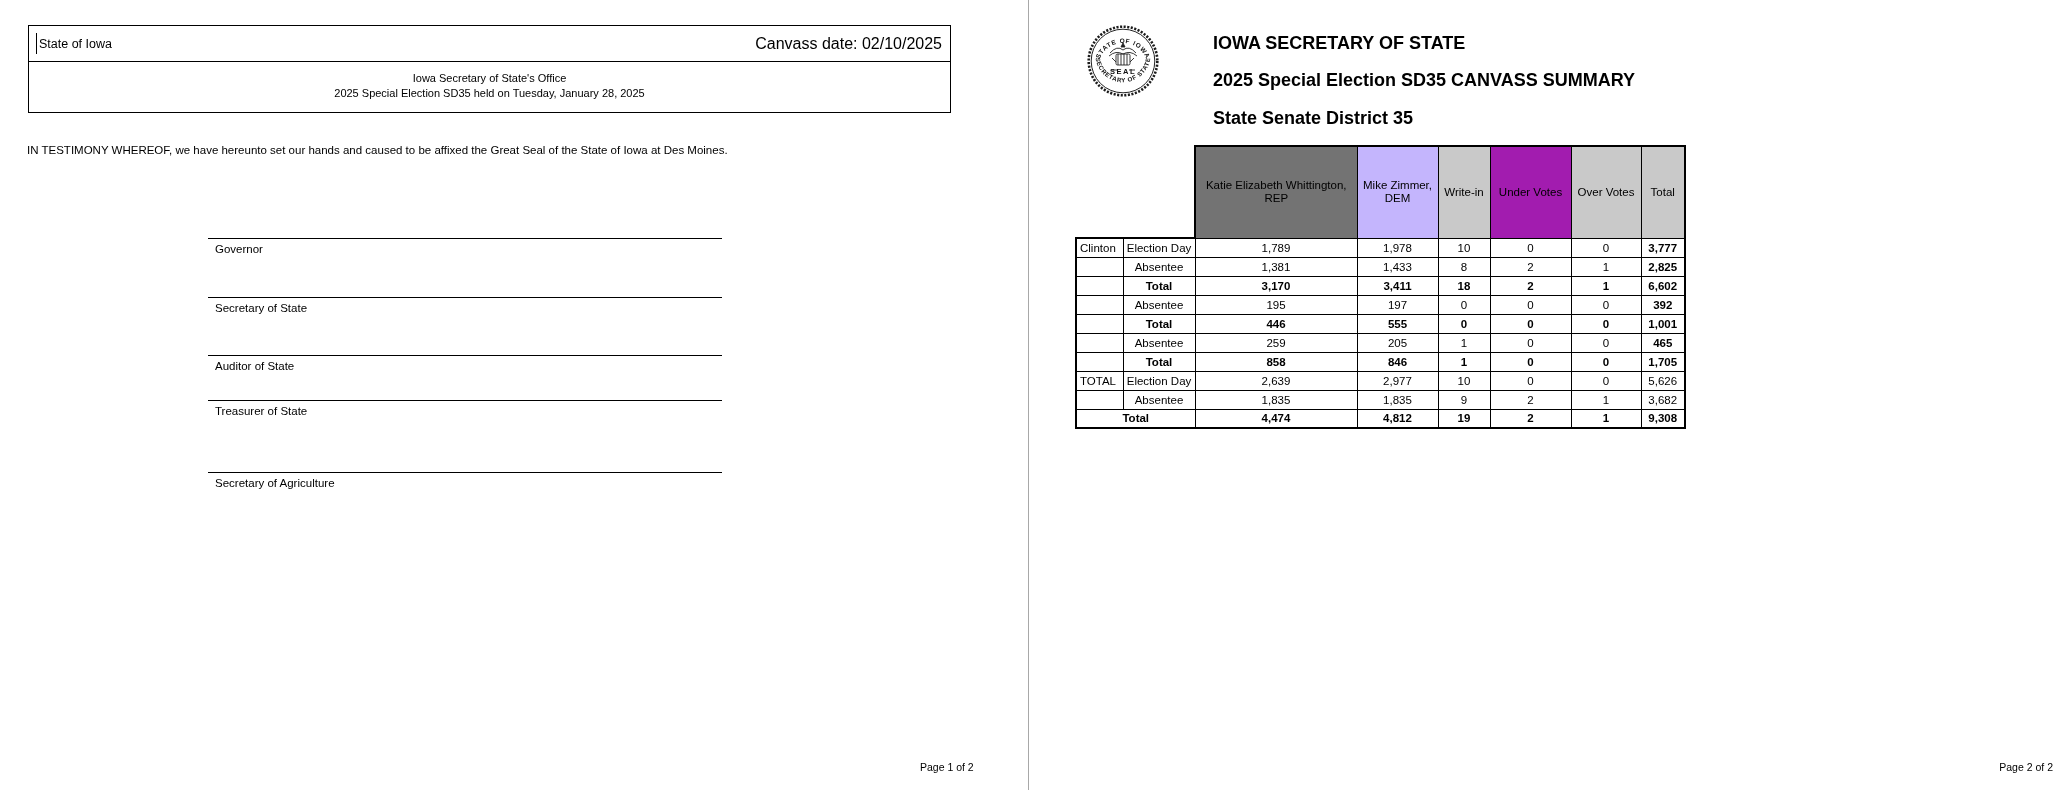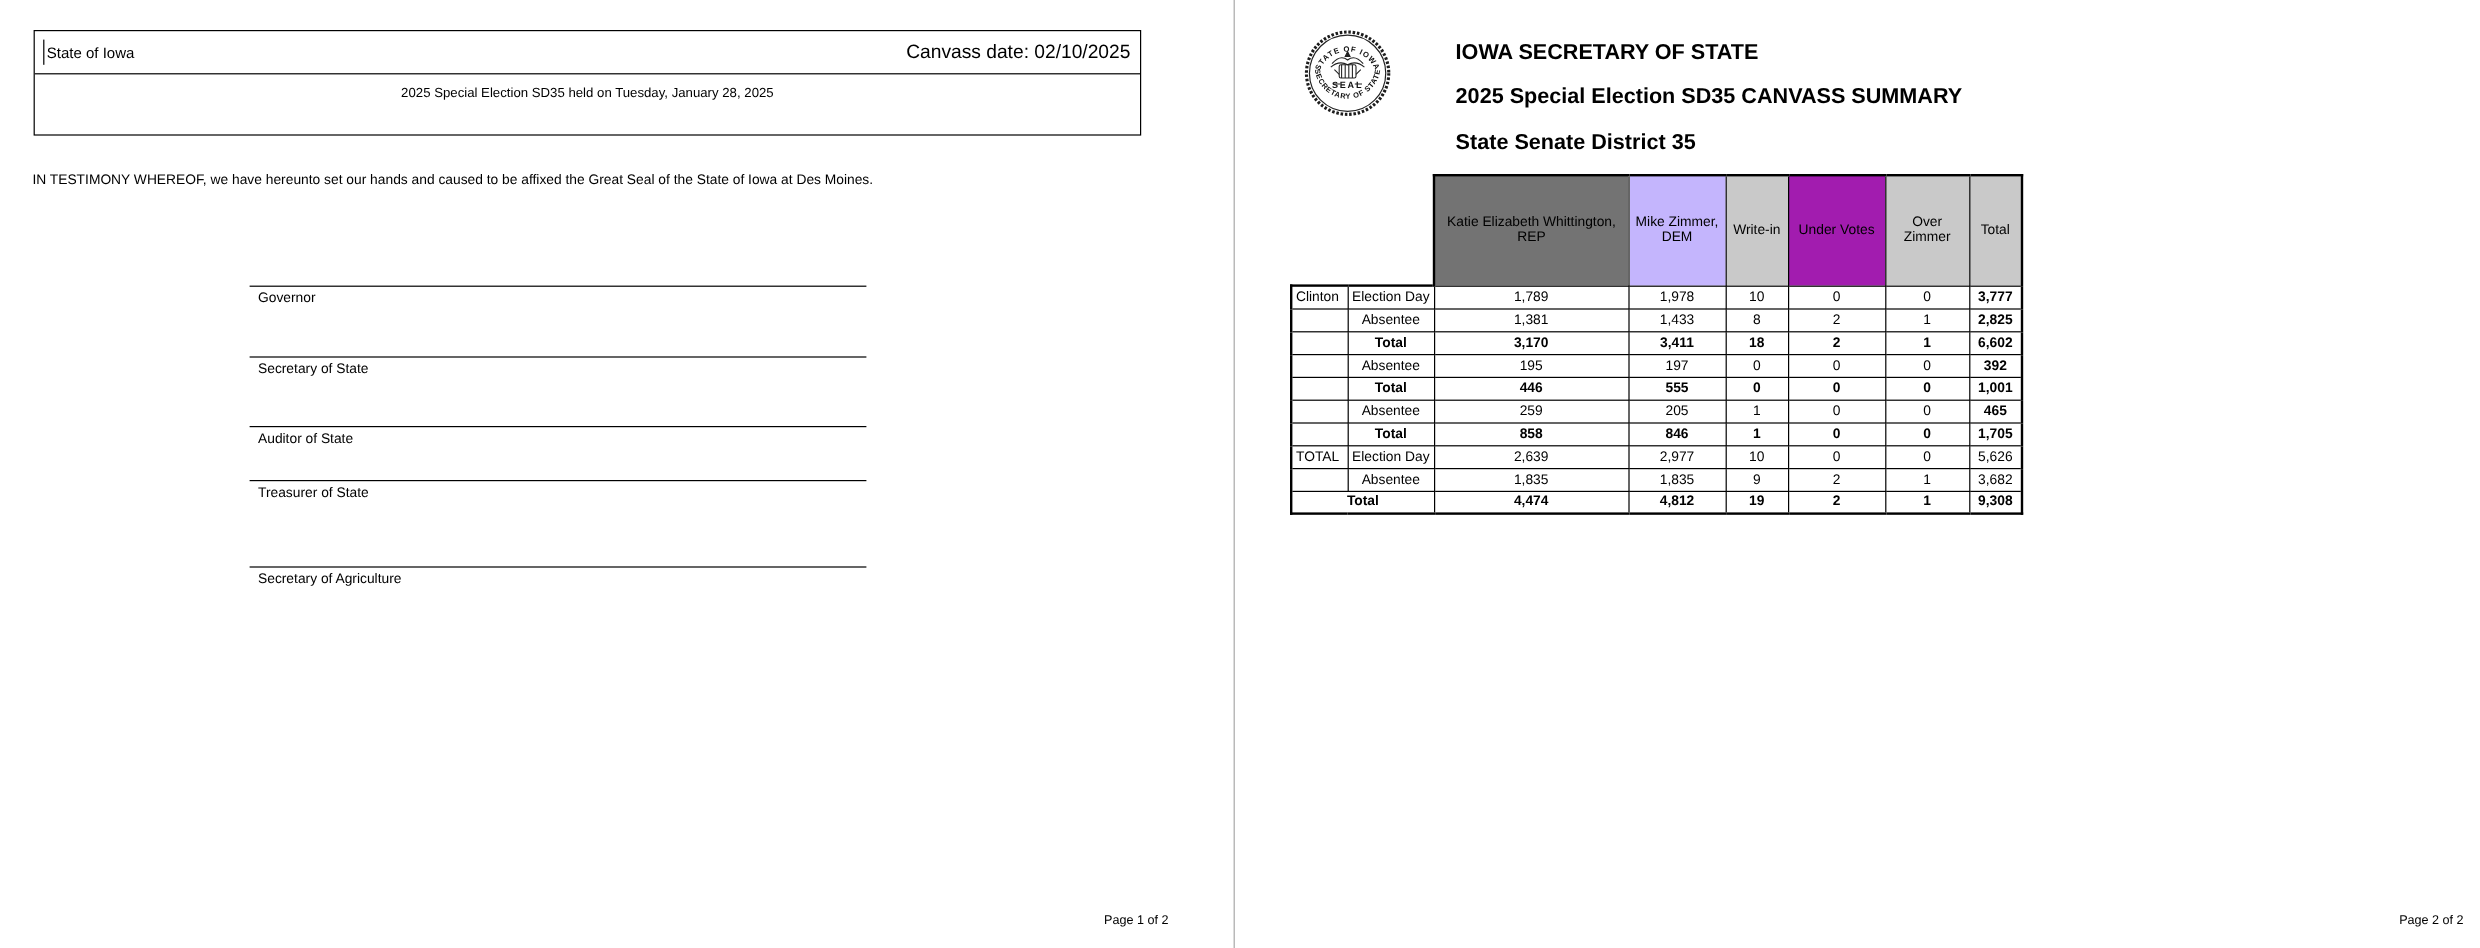--- a/index.html
+++ b/index.html
@@ -67,20 +67,21 @@
 
 <div id="page1">
 
   <div class="abs" id="header-box">
     <div id="header-row1">
       <span id="text-cursor"></span>
       <span id="hb-left">State of Iowa</span>
       <span id="hb-right">Canvass date: 02/10/2025</span>
     </div>
     <div id="header-row2">
+      <div>Iowa Secretary of State's Office</div>
       <div>2025 Special Election SD35 held on Tuesday, January 28, 2025</div>
     </div>
   </div>
 
   <div class="abs" id="testimony">IN TESTIMONY WHEREOF, we have hereunto set our hands and caused to be affixed the Great Seal of the State of Iowa at Des Moines.</div>
 
   <div class="abs page-footer" id="footer-1">Page 1 of 2</div>
 <div class="sig-block" style="top: 238px;">
       <div class="sig-line"></div>
       <div class="sig-label">Governor</div>
@@ -159,21 +160,21 @@
               <div>Mike Zimmer,</div>
               <div>DEM</div>
             </th>
             <th class="th-head b-top" style="background: rgb(201, 201, 201);">
               <div>Write-in</div>
             </th>
             <th class="th-head b-top" style="background: #a21caf; margin-left: 12px;">
               <div>Under Votes</div>
             </th>
             <th class="th-head b-top" style="background: rgb(201, 201, 201);">
-              <div>Over Zimmer</div>
+              <div>Over Votes</div>
             </th>
             <th class="th-head b-top b-right" style="background: rgb(201, 201, 201);">
               <div>Total</div>
             </th>
           </tr>
         </thead>
       <tbody id="ct-body">
           <tr class="drow">
             <td class="c-county b-left b-top">Clinton</td>
             <td class="c-type b-top">Election Day</td>

